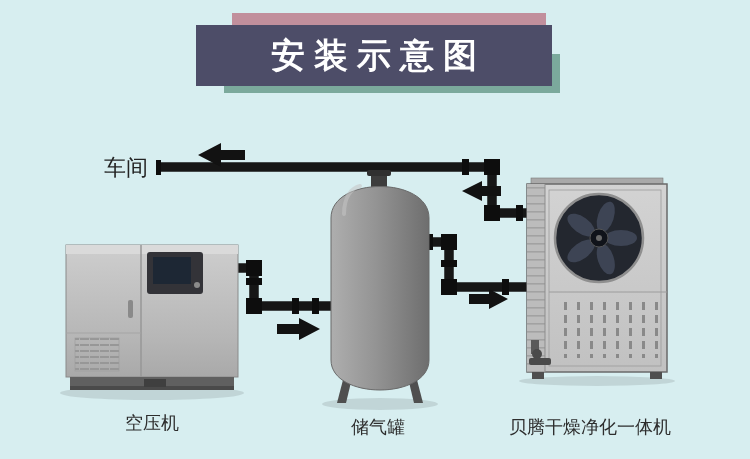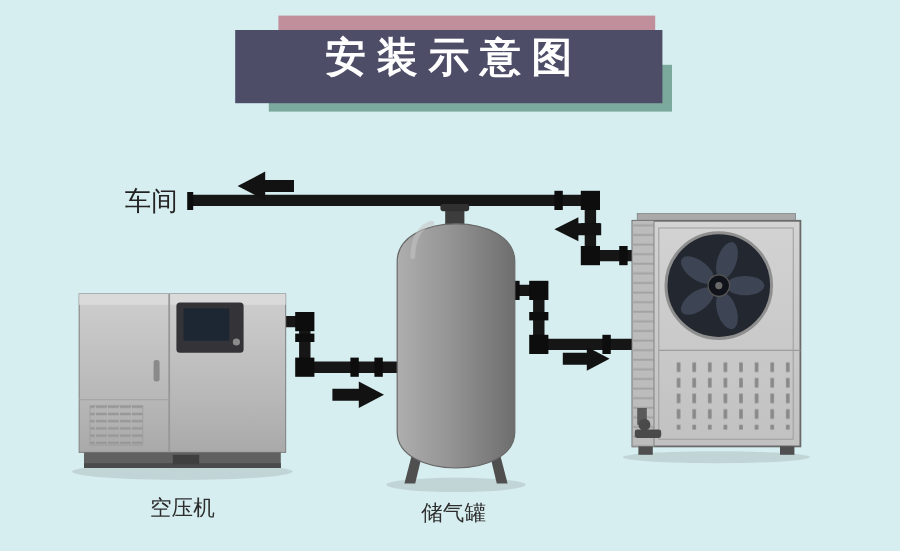--- a/index.html
+++ b/index.html
@@ -8,21 +8,21 @@
     background:#d7eef0;
     font-family:"Liberation Sans","DejaVu Sans",sans-serif;
   }
   .stage{position:absolute;inset:0;}
   
   .banner-layer{position:absolute;z-index:2;}
   .banner-pink{left:232px;top:13px;width:314px;height:34px;background:#c18f9c;}
   .banner-teal{left:224px;top:54px;width:336px;height:39px;background:#7ba99c;}
   .banner-main{
     left:196px;top:25px;width:356px;height:61px;background:#4d4d68;
-    display:flex;align-items:flex-start;justify-content:center;
+    display:flex;align-items:center;justify-content:center;
   }
   .banner-title{
     color:#ffffff;font-size:34px;font-weight:bold;letter-spacing:9px;
     text-indent:9px; 
   }
   
   svg.diagram{position:absolute;left:0;top:0;z-index:1;}
   
   .lbl{position:absolute;z-index:3;color:#232323;}
   .lbl-workshop{left:104px;top:153px;font-size:22px;font-weight:500;}
@@ -168,14 +168,15 @@
       <polygon points="198,155 221,143 221,150 245,150 245,160 221,160 221,167"></polygon>
       <polygon points="462,191 482,181 482,186 501,186 501,196 482,196 482,201"></polygon>
       <polygon points="320,329 299,318 299,324 277,324 277,334 299,334 299,340"></polygon>
       <polygon points="508,299 489,289 489,294 469,294 469,304 489,304 489,309"></polygon>
     </g>
   </svg>
 
   <div class="lbl lbl-workshop">车间</div>
   <div class="lbl lbl-under lbl-compressor">空压机</div>
   <div class="lbl lbl-under lbl-tank">储气罐</div>
+  <div class="lbl lbl-under lbl-dryer">贝腾干燥净化一体机</div>
 
 </div>
 
 </body></html>

